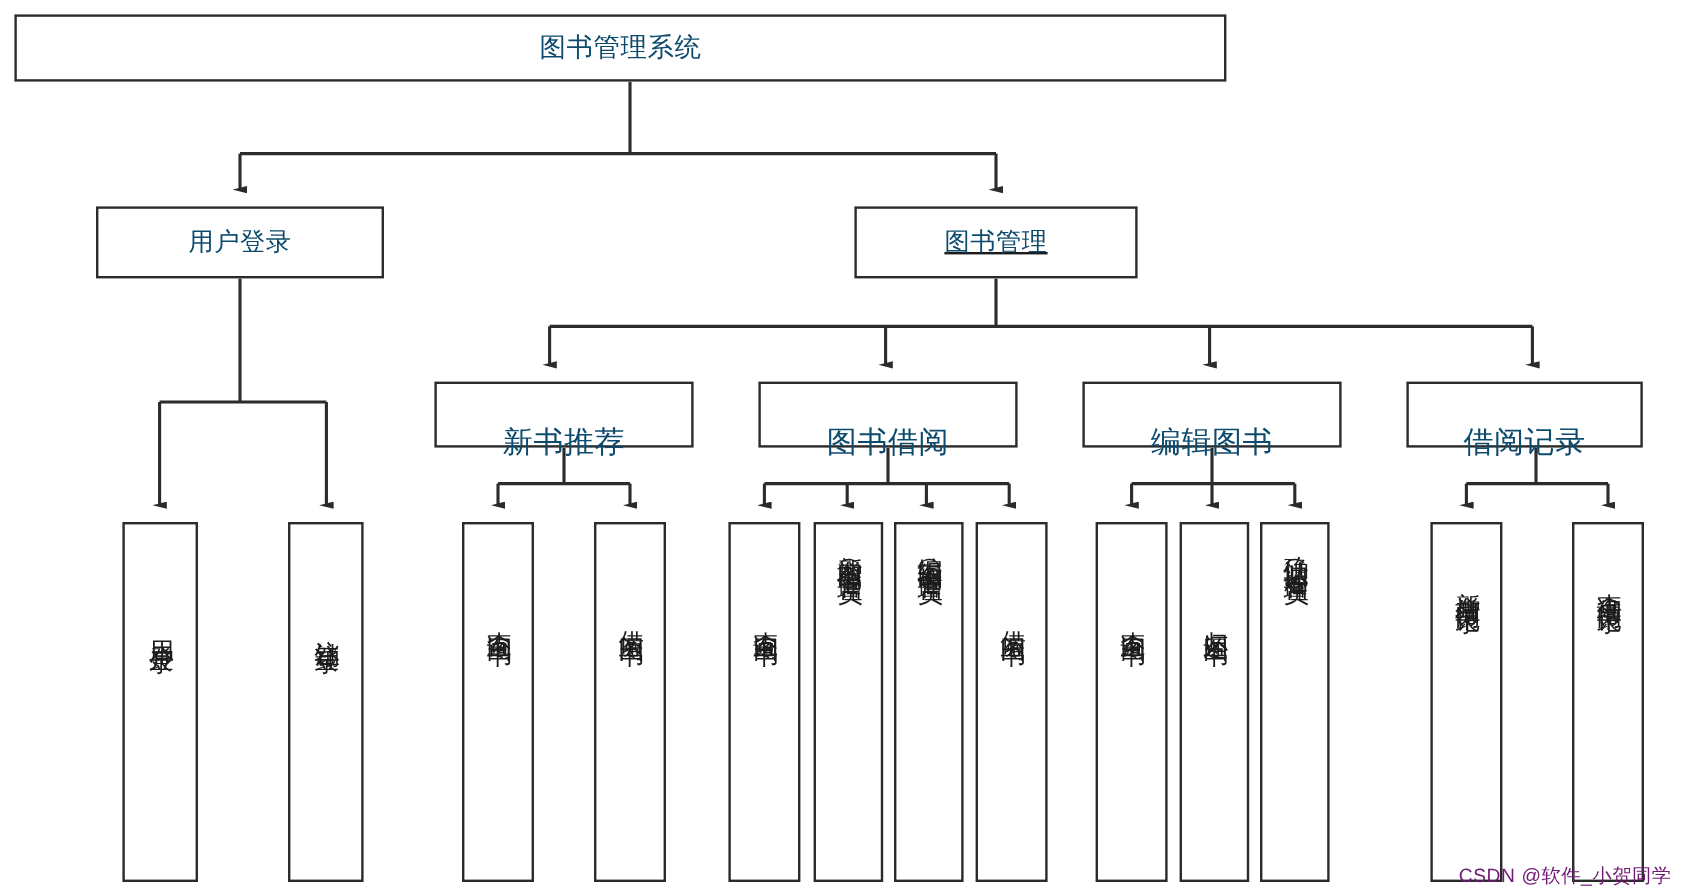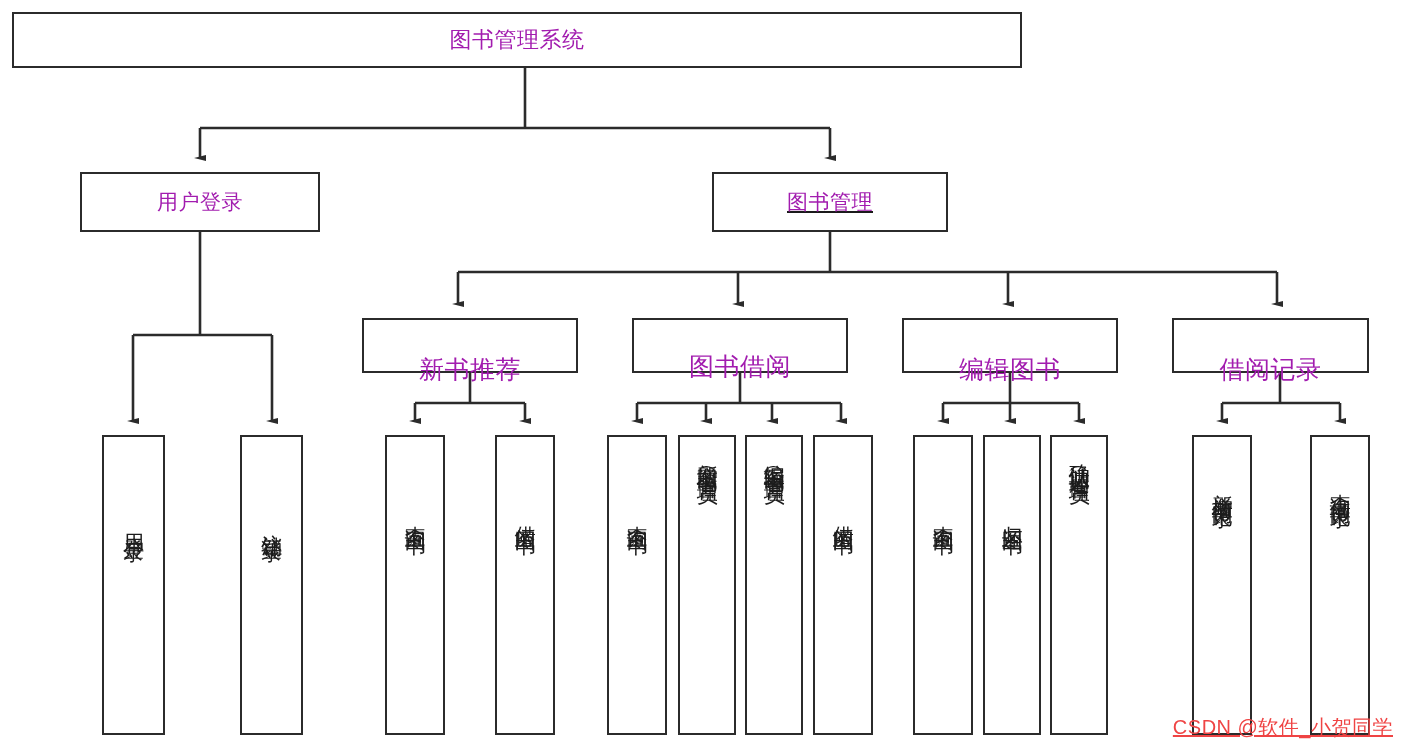--- a/index.html
+++ b/index.html
@@ -32,21 +32,21 @@
     box-sizing: border-box;
     background: #ffffff;
     border: 2px solid #2b2b2b;
     display: flex;
     align-items: center;
     justify-content: center;
   }
   .node .label {
     font-size: 21px;
     line-height: 1.15;
-    color: #a21caf;
+    color: #0c4a6e;
     letter-spacing: 0.5px;
     white-space: nowrap;
   }
   .node.root .label { font-size: 22px; }
   .node.level2 .label { font-size: 21px; }
   .node.level3 .label { font-size: 25px; margin-top: 48px; }
   .leaf {
     position: absolute;
     box-sizing: border-box;
     background: #ffffff;
@@ -62,25 +62,24 @@
     font-size: 21px;
     line-height: 1.35;
     letter-spacing: 3px;
     color: #1c1c1c;
     white-space: nowrap;
   }
   .watermark {
     position: absolute;
     right: 12px;
     bottom: 6px;
-    font-size: 20px;
-    color: #ef4444;
+    font-size: 16px;
+    color: #701a75;
     letter-spacing: 0.5px;
     white-space: nowrap;
-    text-decoration: underline;
   }
 </style>
 </head>
 <body>
 
 <div id="canvas">
 
   <svg class="wires" viewBox="0 0 1405 747" xmlns="http://www.w3.org/2000/svg">
     <defs>
       <marker id="arrow" markerWidth="10" markerHeight="12" refX="3" refY="6" orient="auto" markerUnits="userSpaceOnUse">
@@ -138,21 +137,21 @@
   <div class="node level2" style="left:80px; top:172px; width:240px; height:60px;">
     <span class="label">用户登录</span>
   </div>
   <div class="node level2" style="left:712px; top:172px; width:236px; height:60px;text-decoration:underline;">
     <span class="label">图书管理</span>
   </div>
 
   <div class="node level3" style="left:362px; top:318px; width:216px; height:55px;">
     <span class="label">新书推荐</span>
   </div>
-  <div class="node level3" style="left:632px; top:318px; width:216px; height:55px;font-family:Liberation Mono, monospace;">
+  <div class="node level3" style="left:632px; top:318px; width:216px; height:55px;">
     <span class="label">图书借阅</span>
   </div>
   <div class="node level3" style="left:902px; top:318px; width:216px; height:55px;">
     <span class="label">编辑图书</span>
   </div>
   <div class="node level3" style="left:1172px; top:318px; width:197px; height:55px;">
     <span class="label">借阅记录</span>
   </div>
 
   <div class="leaf" style="left:102px; top:435px; width:63px; height:300px; padding-top:80px;">

